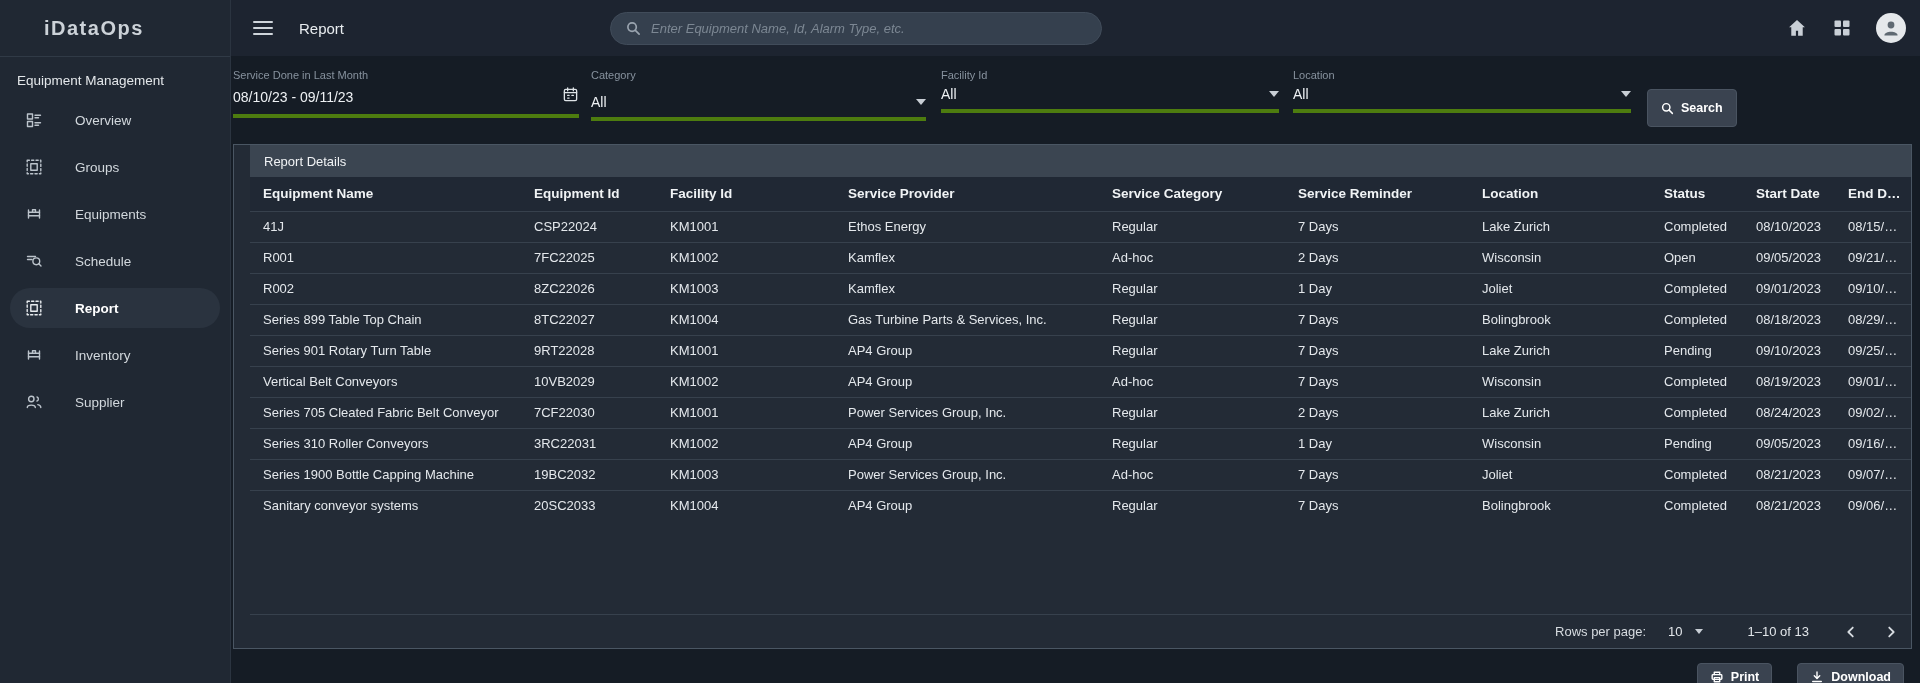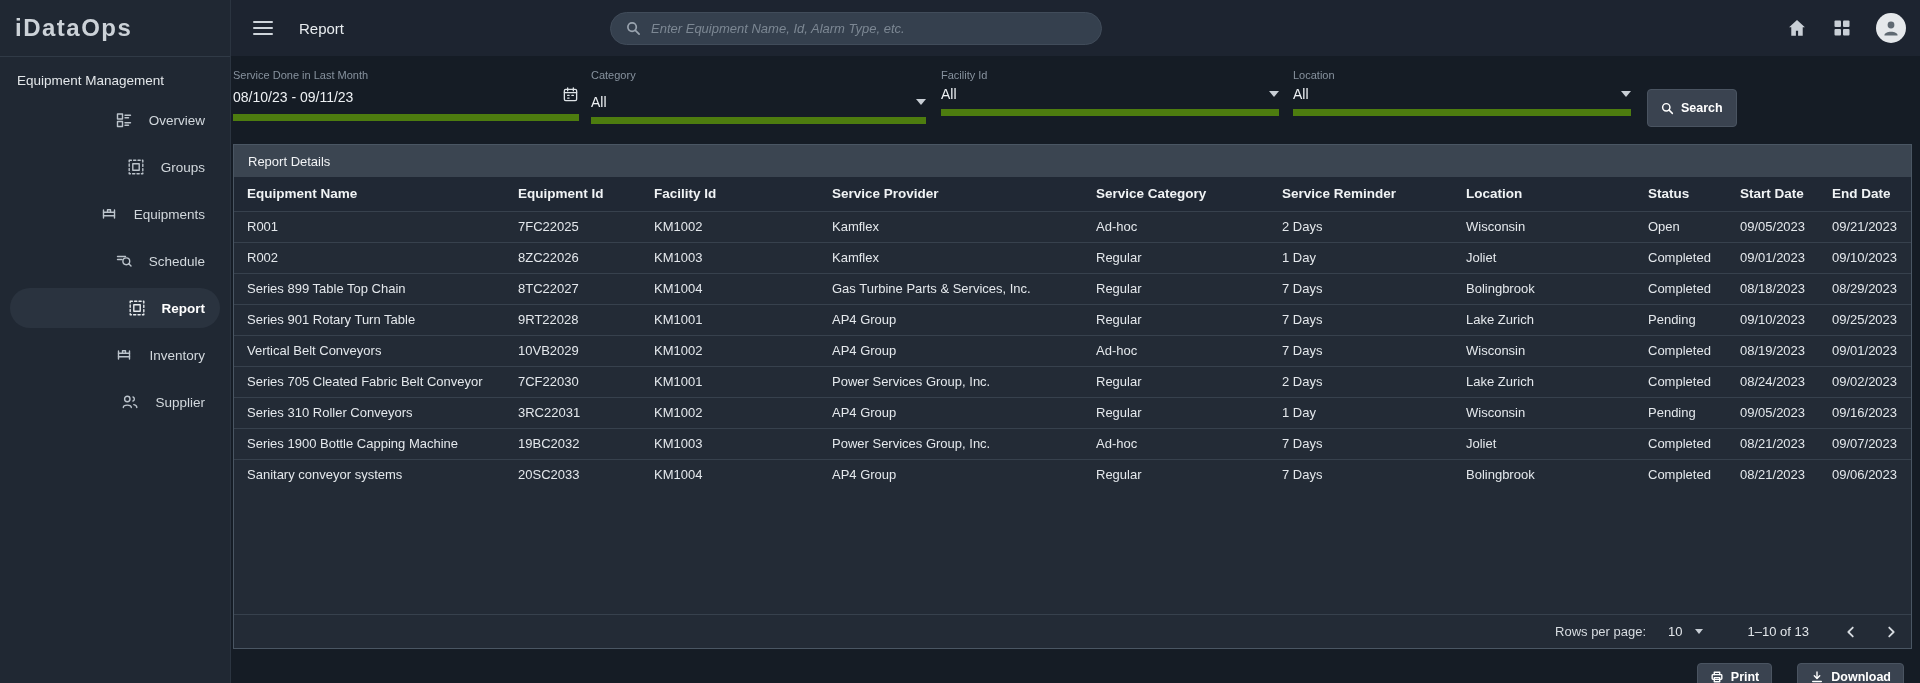--- a/index.html
+++ b/index.html
@@ -8,25 +8,25 @@
     font-family: "Liberation Sans", sans-serif;
     background:#151c25;
     color:#e4e8ec;
     overflow:hidden;
   }
   .app { display:flex; width:1920px; height:683px; }
 
   
   .sidebar { width:230px; flex-shrink:0; background:#202833; display:flex; flex-direction:column; }
   .logo-row { height:57px; display:flex; align-items:center; padding:0 15px; border-bottom:1px solid #303a46; }
-  .logo { font-size:24px; font-weight:700; letter-spacing:1.5px; color:#ccd2d8; }
+  .logo { font-size:20px; font-weight:700; letter-spacing:1.5px; color:#ccd2d8;margin-left:29px; }
   .section-title { color:#e3e7ea; font-size:13.5px; padding:16px 17px 10px; }
   .nav { padding:2px 10px; }
-  .nav-item { display:flex; align-items:center; gap:16px; height:40px; padding:0 15px;
-              border-radius:21px; color:#d2d8dd; font-size:13.5px; margin-bottom:7px; cursor:pointer;justify-content:flex-end; }
+  .nav-item { display:flex; align-items:center; gap:32px; height:40px; padding:0 15px;
+              border-radius:21px; color:#d2d8dd; font-size:13.5px; margin-bottom:7px; cursor:pointer; }
   .nav-item .nico { width:18px; height:18px; display:flex; align-items:center; justify-content:center; color:#bcc4cc; }
   .nav-item.active { background:#2a333f; color:#ffffff; font-weight:700; }
   .nav-item.active .nico { color:#e8ecef; }
   .nico svg { stroke:currentColor; fill:none; stroke-width:1.4; stroke-linecap:round; stroke-linejoin:round; }
 
   
   .main { flex:1; min-width:0; display:flex; flex-direction:column; border-left:1px solid #2b3440; }
   .topbar { height:56px; background:#1d2430; display:flex; align-items:center; padding:0 14px 0 22px; flex-shrink:0; }
   .hamburger { width:20px; display:flex; flex-direction:column; gap:4px; cursor:pointer; }
   .hamburger span { display:block; height:2px; background:#cfd5db; border-radius:1px; }
@@ -43,34 +43,34 @@
   .avatar { width:30px; height:30px; border-radius:50%; background:#e5e8eb; display:flex; align-items:center; justify-content:center; }
 
   
   .content { flex:1; padding:13px 8px 0 2px; display:flex; flex-direction:column; min-height:0; }
   .filter-row { display:flex; align-items:flex-start; flex-shrink:0; }
   .filter { display:flex; flex-direction:column; cursor:pointer; }
   .f-date { width:346px; } .f-cat { width:335px; margin-left:12px;gap:8px; }
   .f-fac { width:338px; margin-left:15px; } .f-loc { width:338px; margin-left:14px; }
   .flabel { font-size:11px; color:#87929e; margin-bottom:5px; }
   .fvalue-row { display:flex; align-items:center; justify-content:space-between;
-                border-bottom:7px solid #4d7c0f; padding-bottom:7px; }
+                border-bottom:4px solid #4d7c0f; padding-bottom:7px; }
   .fvalue { font-size:14px; font-weight:500; color:#eef1f4; }
   .caret { width:0; height:0; border-left:5px solid transparent; border-right:5px solid transparent;
            border-top:6px solid #c8ced5; }
   .cal svg { stroke:#dfe4e8; fill:none; stroke-width:1.4; stroke-linecap:round; }
   .btn { display:inline-flex; align-items:center; gap:7px; background:#3a4350; border:1px solid #4a5461;
          color:#ffffff; font-weight:700; font-size:12.5px; border-radius:4px; cursor:pointer;
          font-family:"Liberation Sans", sans-serif; }
   .search-btn { margin-left:16px; margin-top:20px; height:38px; padding:0 13px; }
   .btn svg { stroke:#ffffff; fill:none; stroke-width:1.8; stroke-linecap:round; stroke-linejoin:round; }
 
   
   .card { margin-top:17px; height:505px; border:1px solid #4a5663; background:#232b36;
-          display:flex; flex-direction:column; flex-shrink:0; }
+          display:flex; flex-direction:column; flex-shrink:0;padding-left:16px; }
   .card-title { height:32px; background:#3b4551; display:flex; align-items:center; padding:0 14px;
                 font-size:13px; color:#f1f3f5; flex-shrink:0; }
   table { width:100%; border-collapse:collapse; table-layout:fixed; }
   thead th { background:#202834; height:34px; text-align:left; font-size:13.5px; font-weight:700; color:#f0f3f5; }
   tbody td { height:31px; font-size:13px; color:#e4e8ec; border-top:1px solid #37414d; }
   th, td { padding:0 8px 0 0; white-space:nowrap; overflow:hidden; text-overflow:ellipsis; }
   th:first-child, td:first-child { padding-left:13px; }
   .card-filler { flex:1; }
   .card-footer { border-top:1px solid #37414d; height:34px; display:flex; align-items:center;
                  justify-content:flex-end; padding-right:12px; font-size:13px; color:#d6dbe0; flex-shrink:0; }
@@ -298,20 +298,32 @@
               <th>Service Category</th>
               <th>Service Reminder</th>
               <th>Location</th>
               <th>Status</th>
               <th>Start Date</th>
               <th>End Date</th>
             </tr>
           </thead>
           <tbody>
               <tr>
+                <td>41J</td>
+                <td>CSP22024</td>
+                <td>KM1001</td>
+                <td>Ethos Energy</td>
+                <td>Regular</td>
+                <td>7 Days</td>
+                <td>Lake Zurich</td>
+                <td>Completed</td>
+                <td>08/10/2023</td>
+                <td>08/15/2023</td>
+              </tr>
+              <tr>
                 <td>R001</td>
                 <td>7FC22025</td>
                 <td>KM1002</td>
                 <td>Kamflex</td>
                 <td>Ad-hoc</td>
                 <td>2 Days</td>
                 <td>Wisconsin</td>
                 <td>Open</td>
                 <td>09/05/2023</td>
                 <td>09/21/2023</td>

